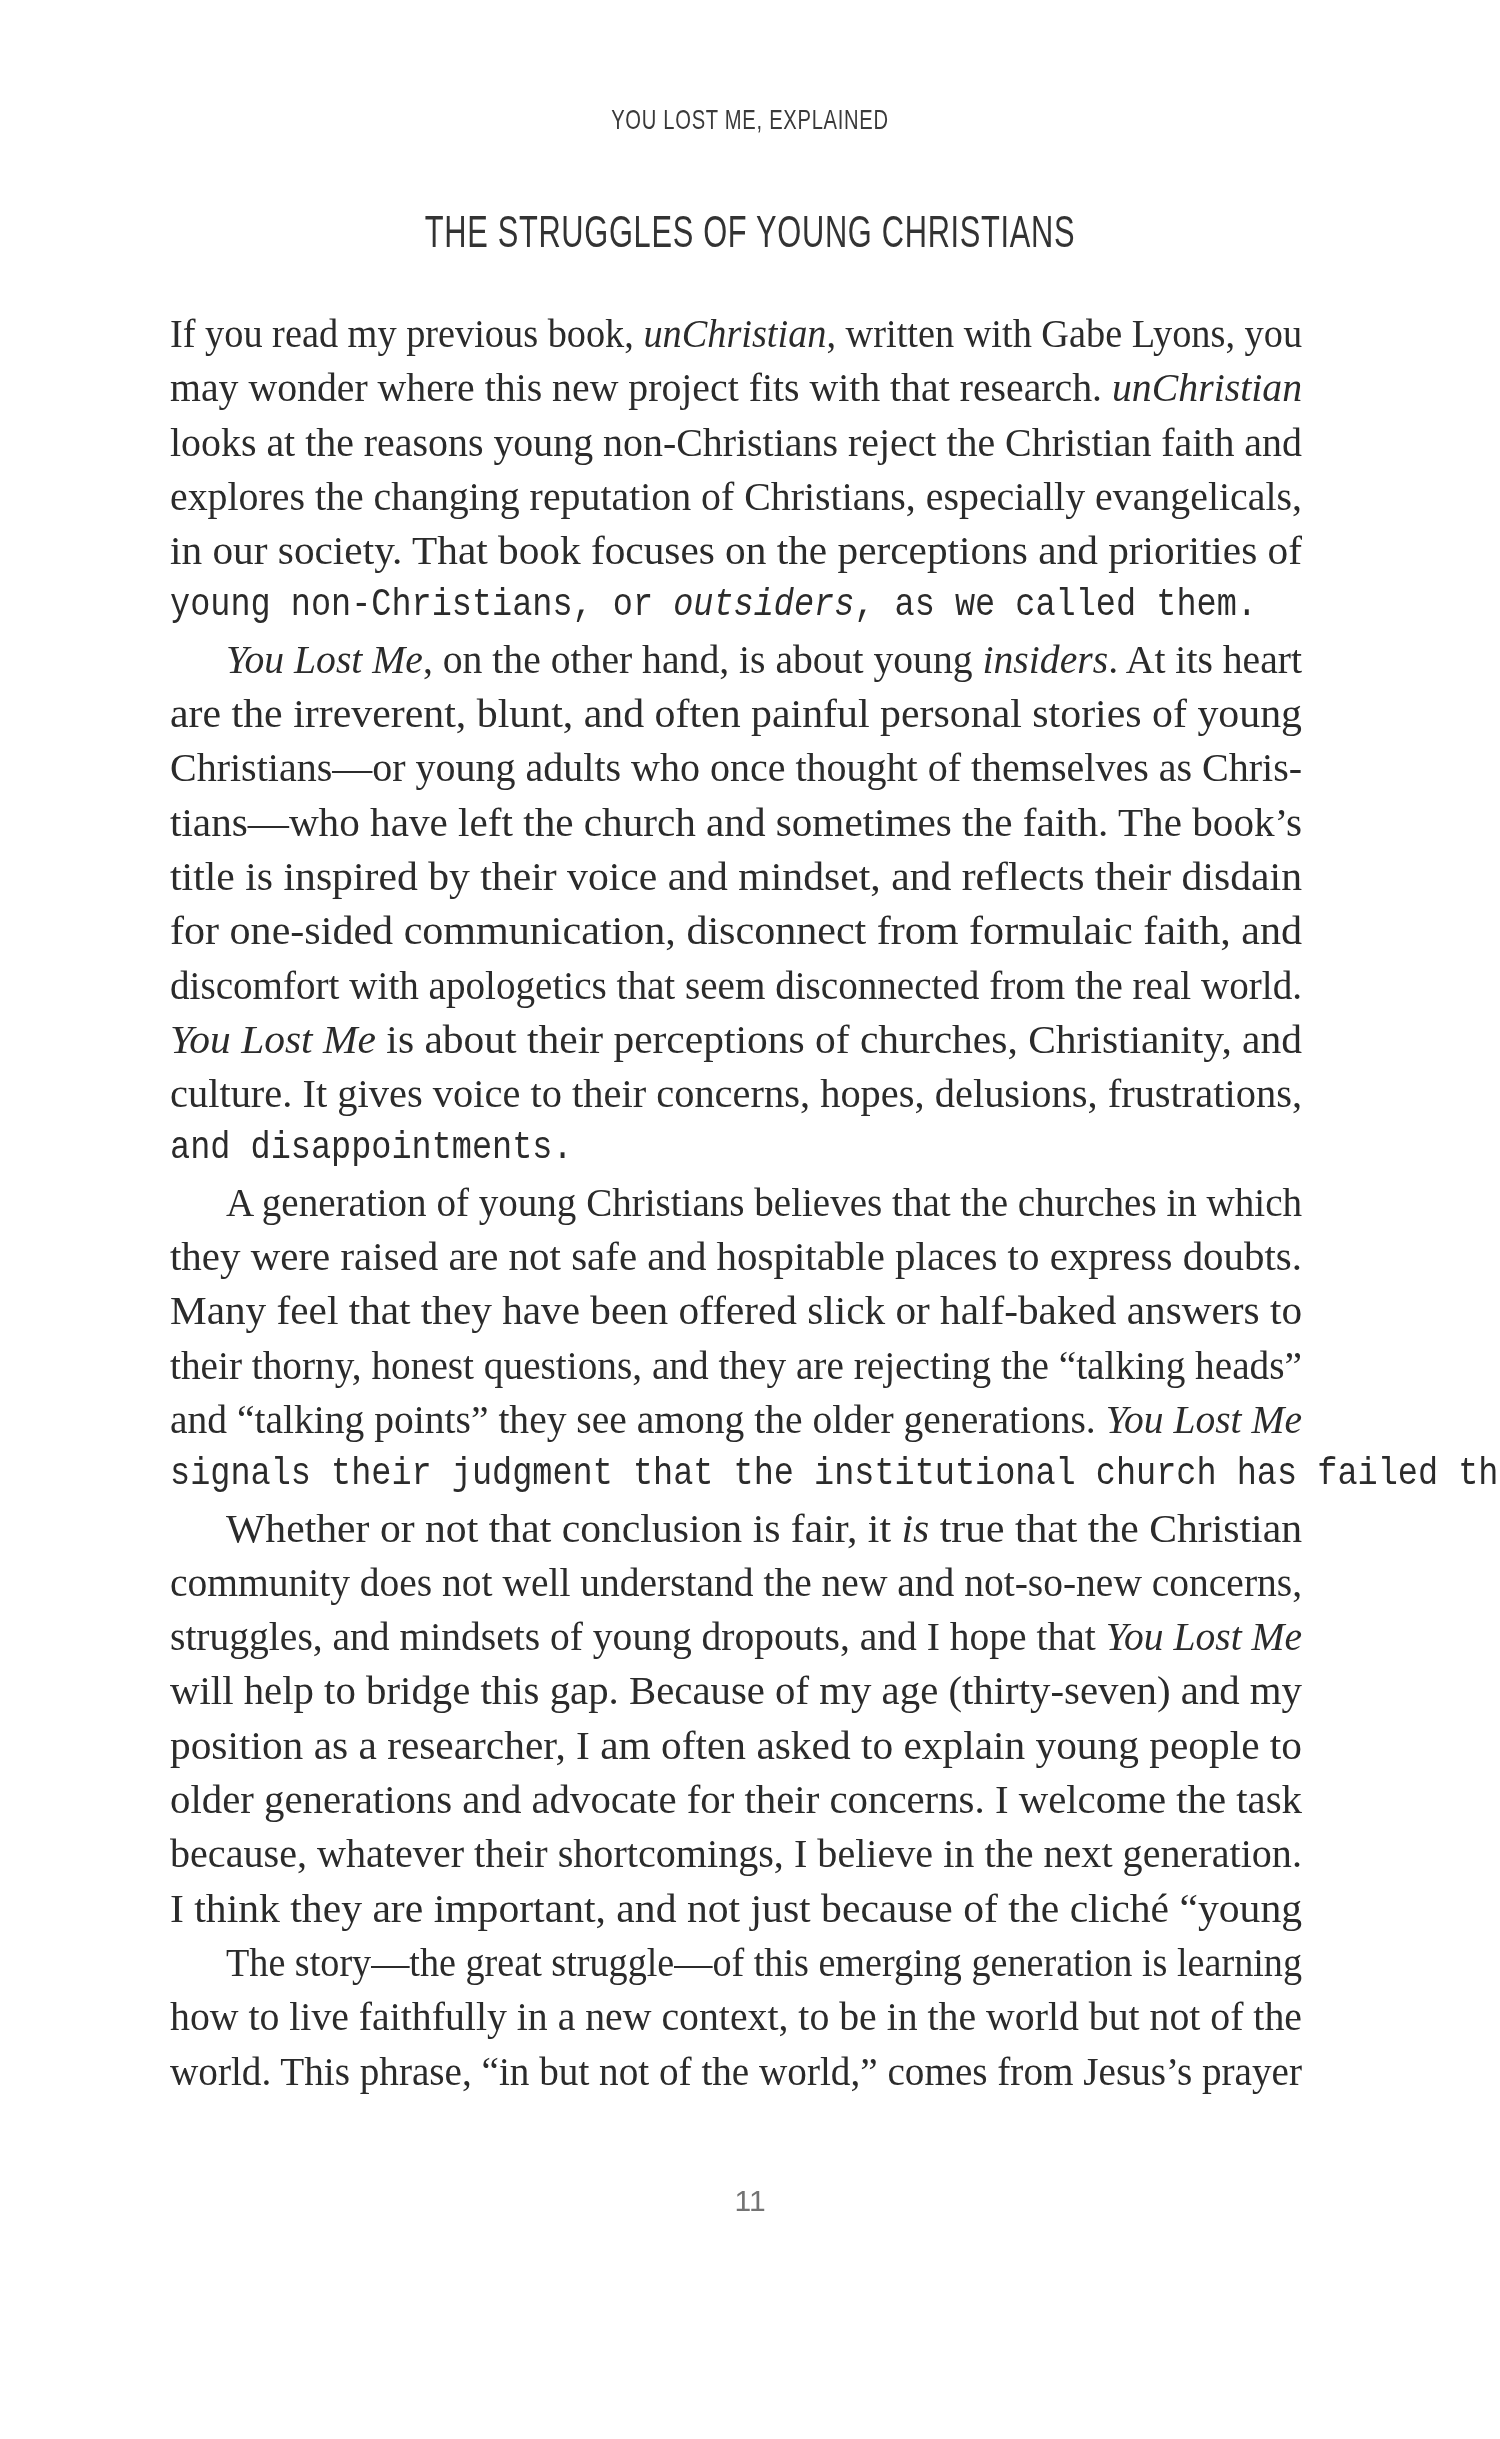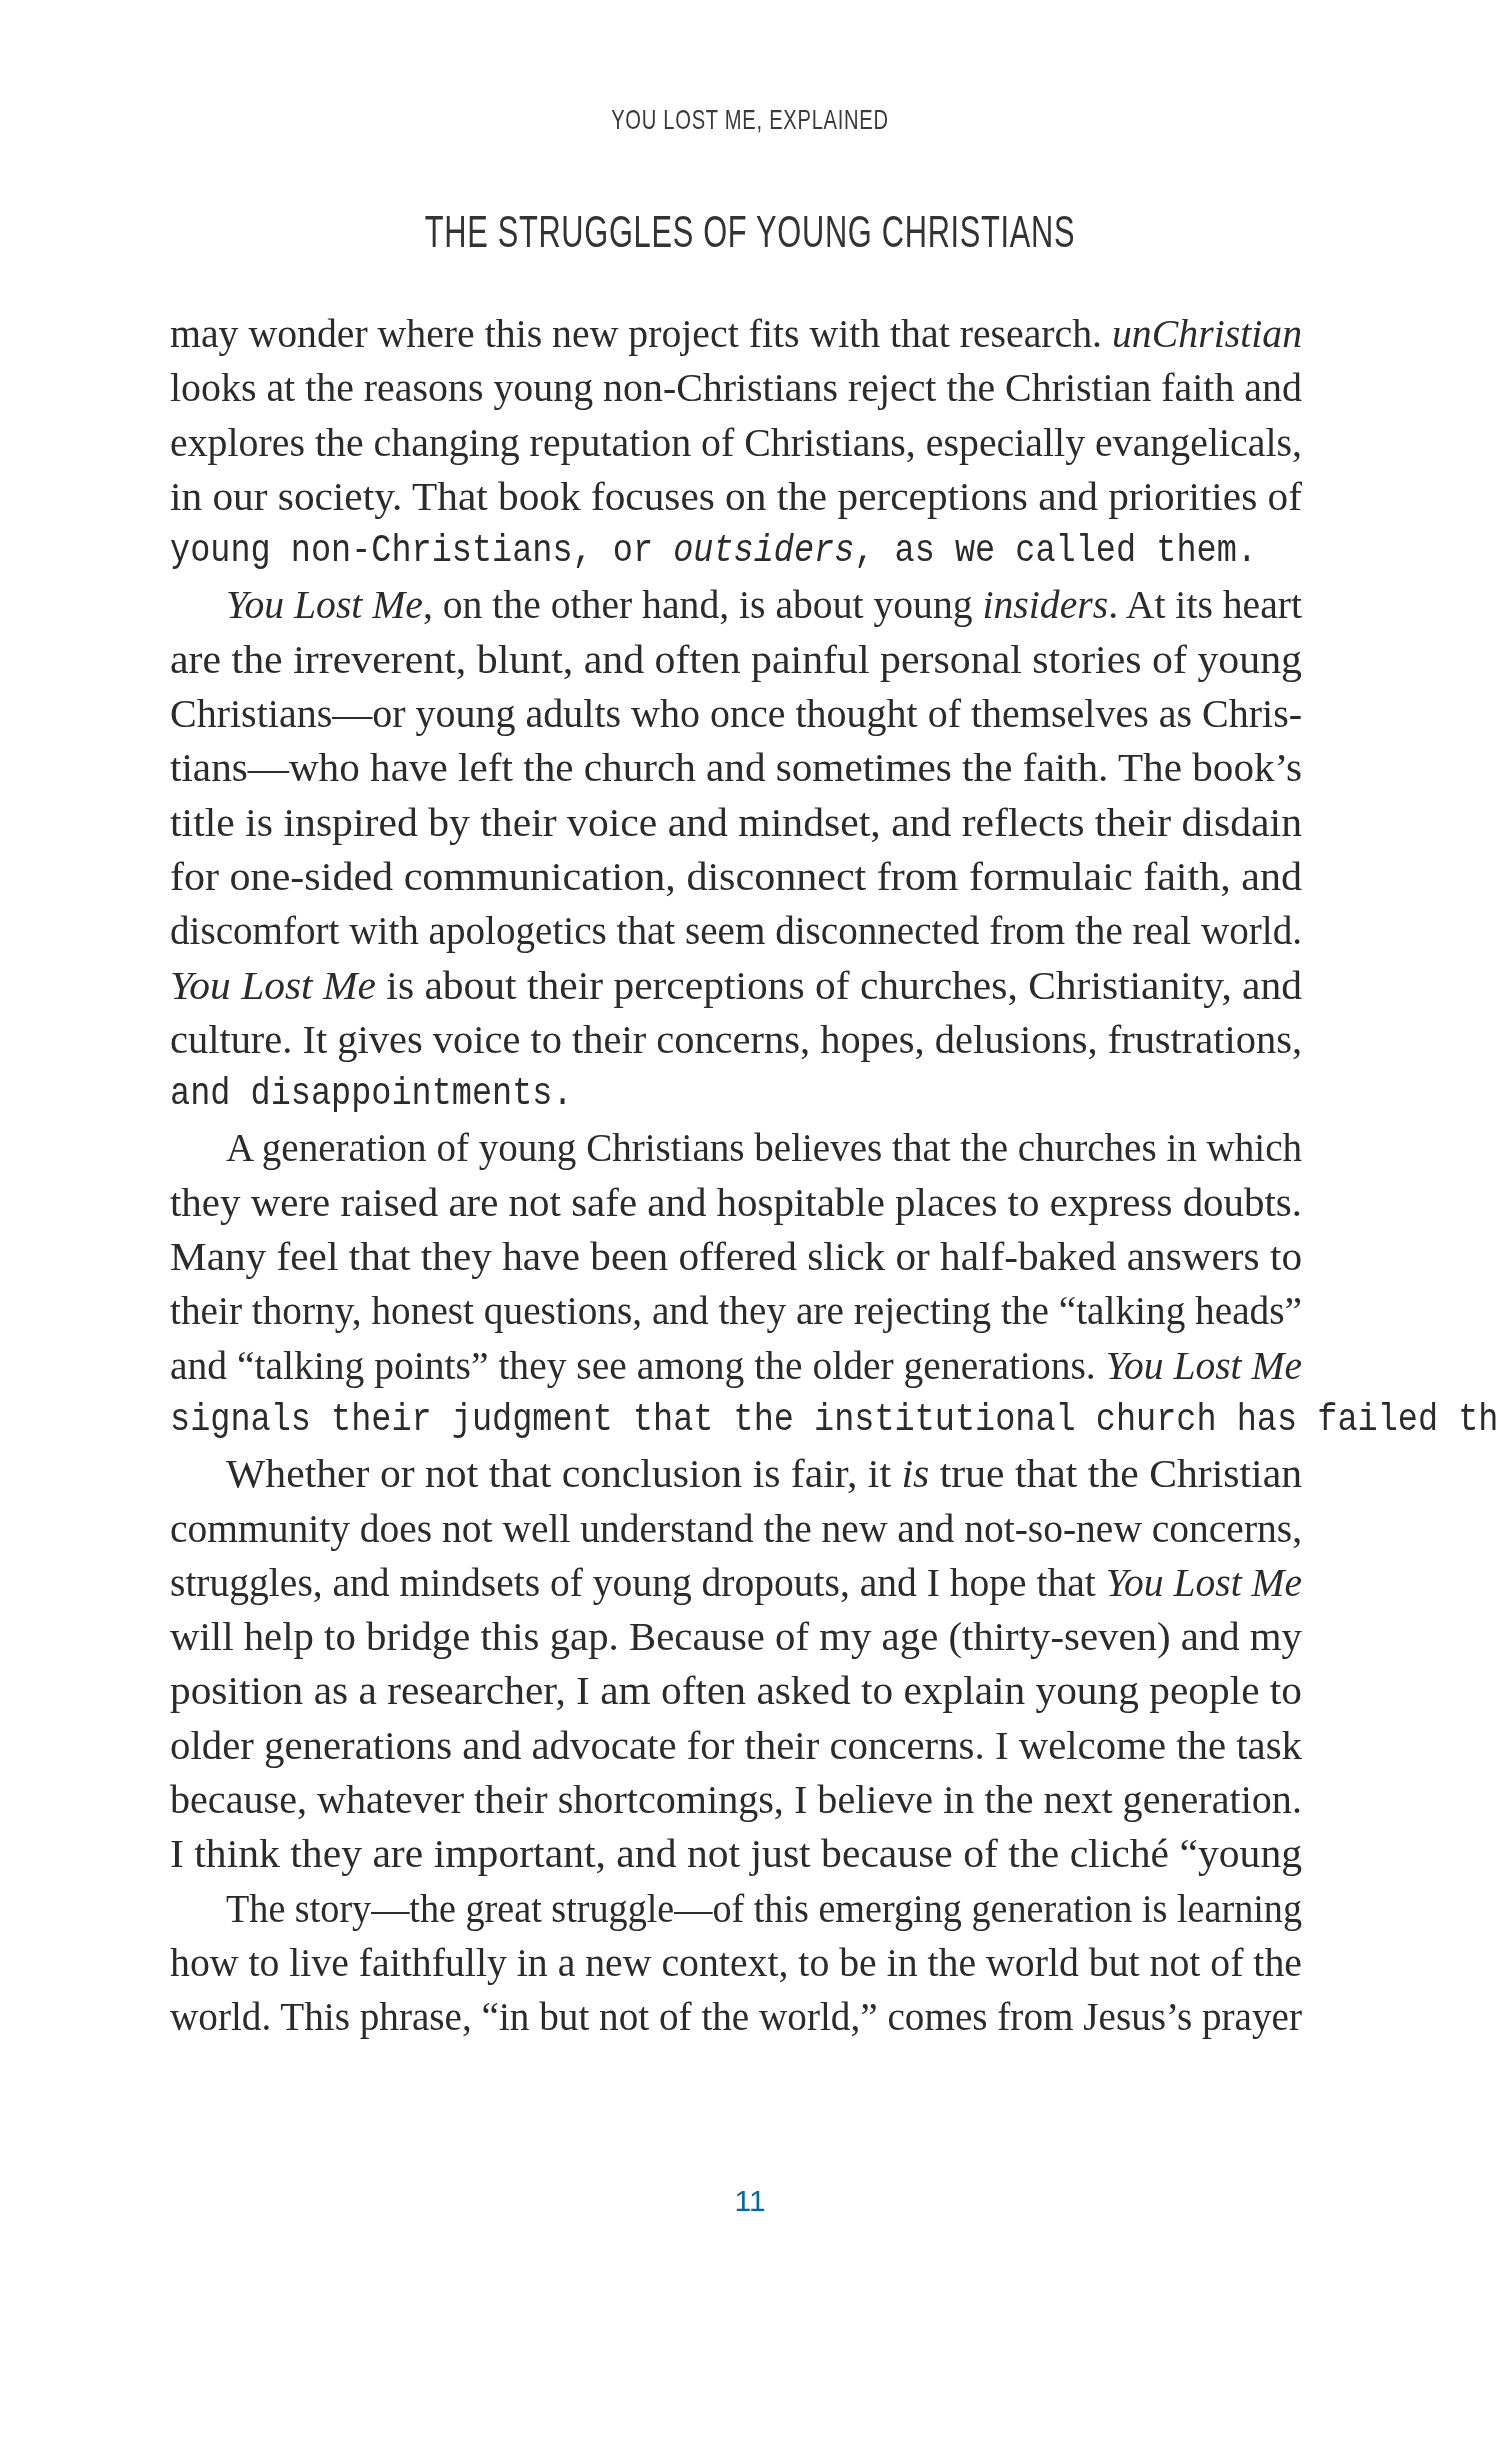--- a/index.html
+++ b/index.html
@@ -70,32 +70,33 @@
       transform-origin: 0 50%;
     }
     .page-number {
       position: absolute;
       top: 2184px;
       left: 0;
       width: 1500px;
       text-align: center;
       font-family: "Liberation Sans", "DejaVu Sans", sans-serif;
       font-size: 30px;
-      color: #0369a1;
+      color: #737373;
     }
     em { font-style: italic; }
   </style>
 </head>
 <body>
 
 <div class="running-header">YOU LOST ME, EXPLAINED</div>
 
 <h1 class="chapter-title" style="margin:0;font-weight:normal;">THE STRUGGLES OF YOUNG CHRISTIANS</h1>
 
 <div class="body-text" id="body-text">
+    <div class="line"><span class="line-inner" style="transform: scaleX(0.9822);"><span>If you read my previous book, </span><em>unChristian</em><span>, written with Gabe Lyons, you</span></span></div>
     <div class="line"><span class="line-inner" style="transform: scaleX(1.0197);"><span>may wonder where this new project fits with that research. </span><em>unChristian</em></span></div>
     <div class="line"><span class="line-inner" style="transform: scaleX(1.0226);"><span>looks at the reasons young non-Christians reject the Christian faith and</span></span></div>
     <div class="line"><span class="line-inner" style="transform: scaleX(1.0217);"><span>explores the changing reputation of Christians, especially evangelicals,</span></span></div>
     <div class="line"><span class="line-inner" style="transform: scaleX(1.0589);"><span>in our society. That book focuses on the perceptions and priorities of</span></span></div>
     <div class="line last"><span class="line-inner" style="transform: scaleX(0.86);"><span>young non-Christians, or </span><em>outsiders</em><span>, as we called them.</span></span></div>
     <div class="line indent"><span class="line-inner" style="transform: scaleX(1.017);"><em>You Lost Me</em><span>, on the other hand, is about young </span><em>insiders</em><span>. At its heart</span></span></div>
     <div class="line"><span class="line-inner" style="transform: scaleX(1.0732);"><span>are the irreverent, blunt, and often painful personal stories of young</span></span></div>
     <div class="line"><span class="line-inner" style="transform: scaleX(1.0256);"><span>Christians—or young adults who once thought of themselves as Chris-</span></span></div>
     <div class="line"><span class="line-inner" style="transform: scaleX(1.0554);"><span>tians—who have left the church and sometimes the faith. The book’s</span></span></div>
     <div class="line"><span class="line-inner" style="transform: scaleX(1.0687);"><span>title is inspired by their voice and mindset, and reflects their disdain</span></span></div>

